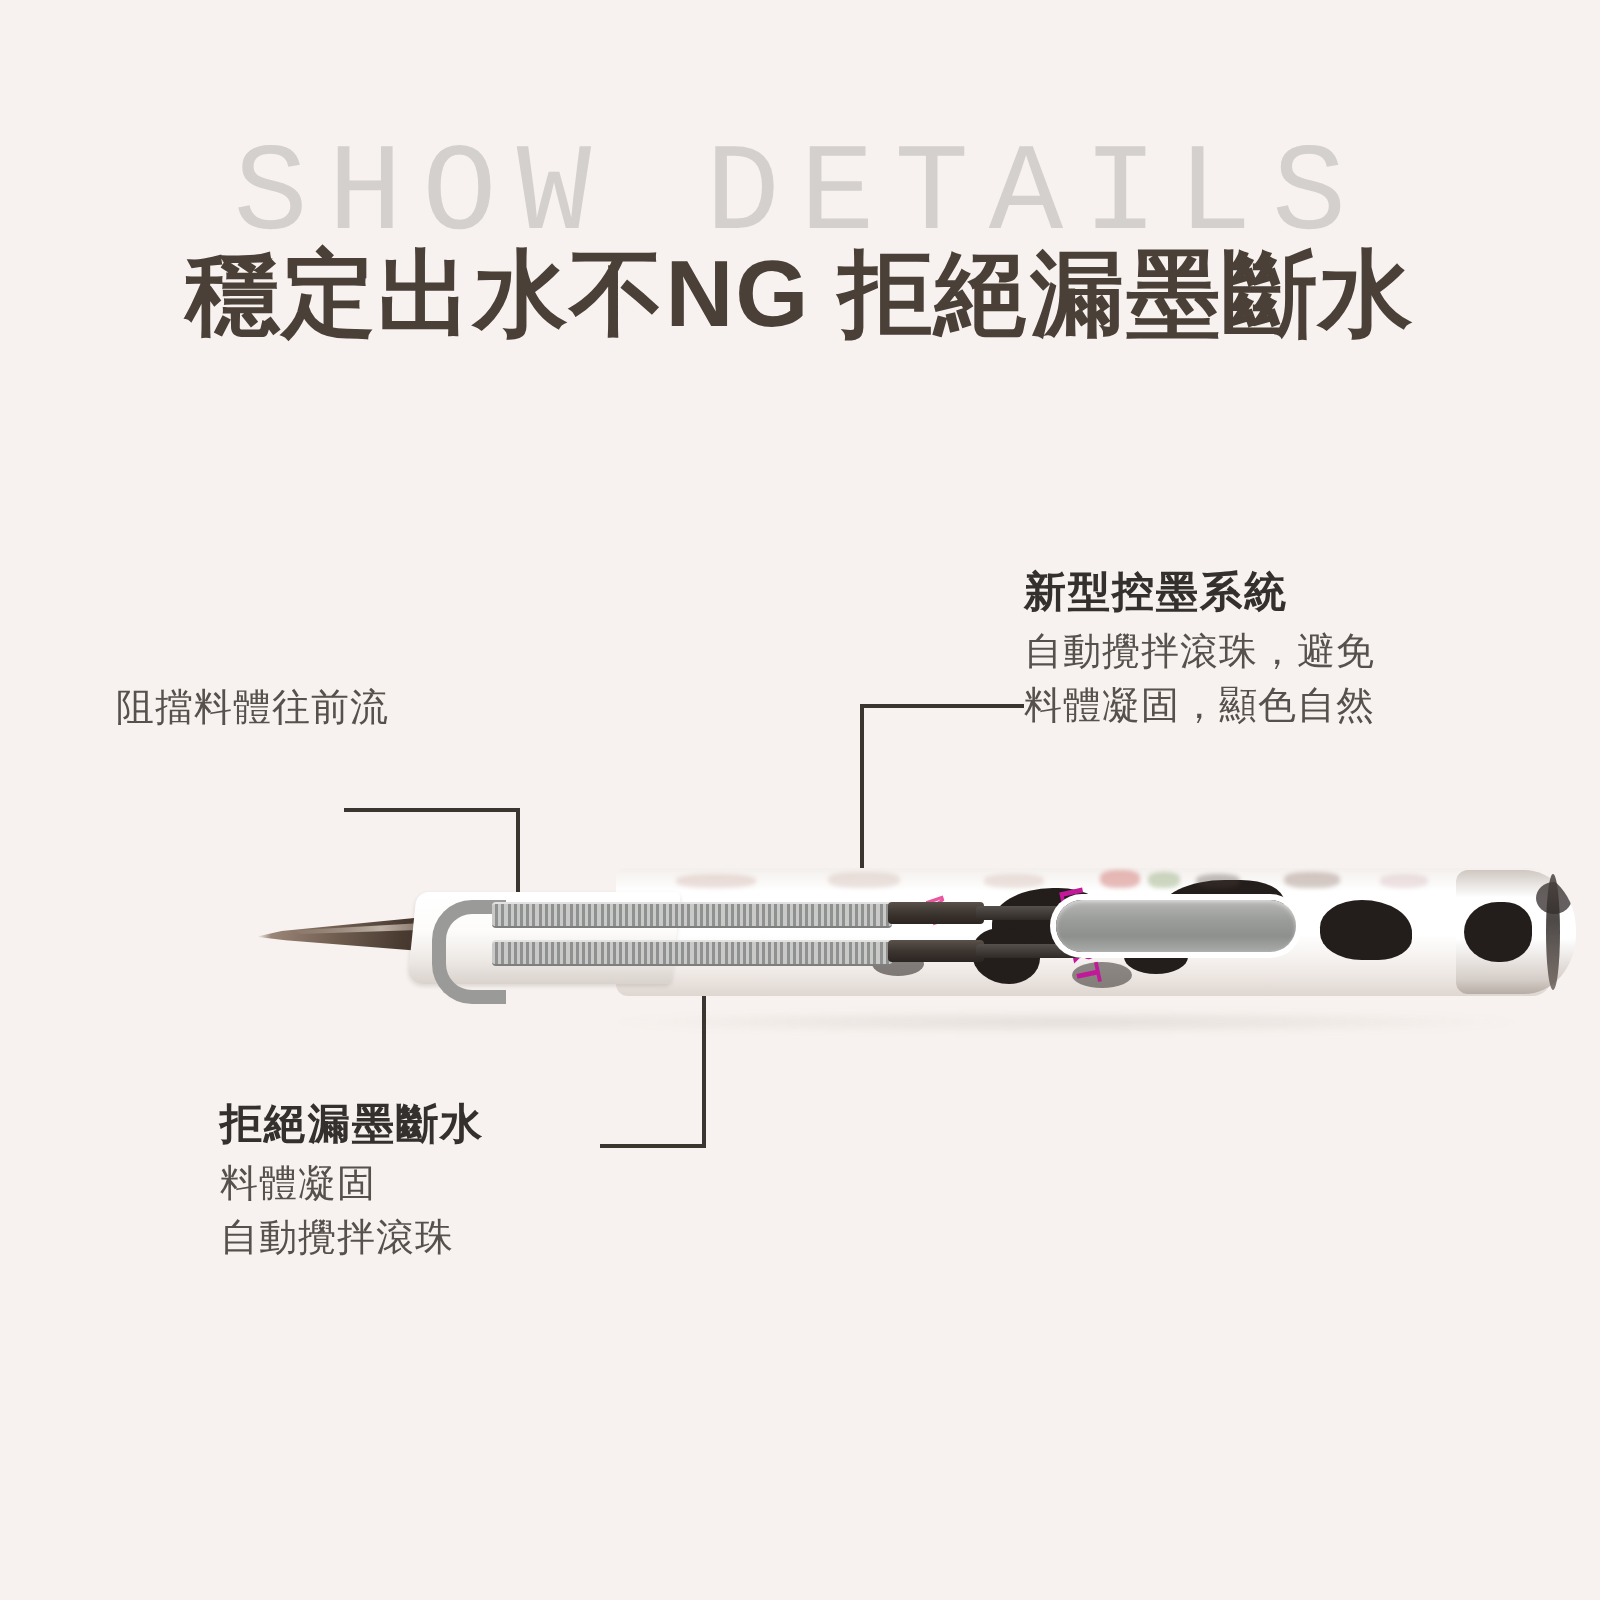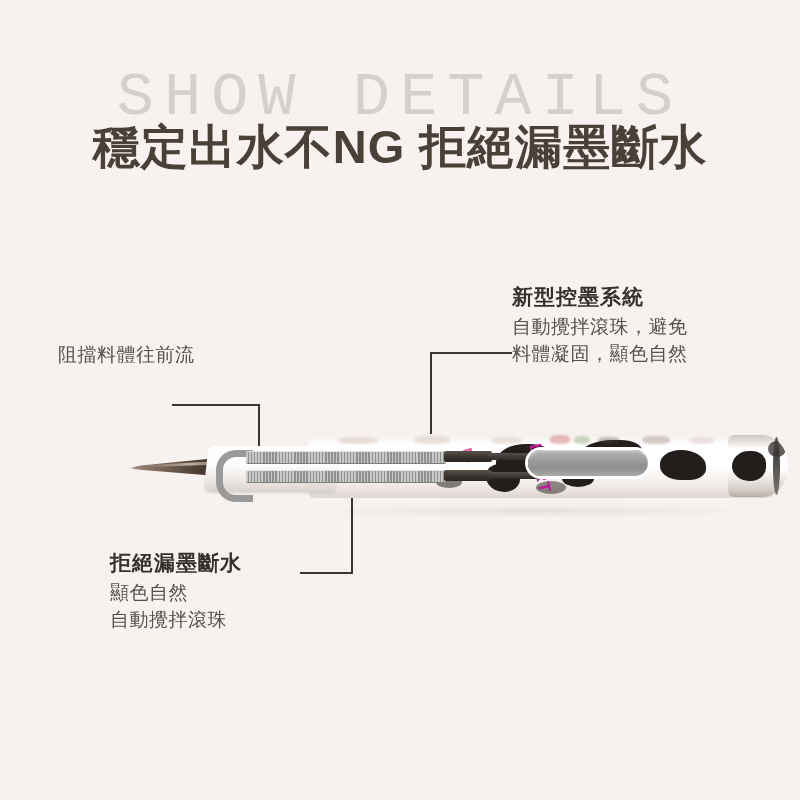--- a/index.html
+++ b/index.html
@@ -263,21 +263,21 @@
     <div class="desc">自動攪拌滾珠，避免</div>
     <div class="desc" style="margin-top:0">料體凝固，顯色自然</div>
   </div>
 
   <div class="lead h" style="left:430px; top:352px; width:82px;"></div>
   <div class="lead v" style="left:430px; top:352px; height:110px;"></div>
   <div class="dot" style="left:426px; top:459px;"></div>
 
   <div class="anno" id="anno-inkctrl">
     <div class="title">拒絕漏墨斷水</div>
-    <div class="desc">顯色自然</div>
+    <div class="desc">料體凝固</div>
     <div class="desc" style="margin-top:0">自動攪拌滾珠</div>
   </div>
 
   <div class="lead v" style="left:351px; top:470px; height:104px;"></div>
   <div class="lead h" style="left:300px; top:572px; width:53px;"></div>
 
   <div id="pen">
 
     <div class="shadow"></div>
 

